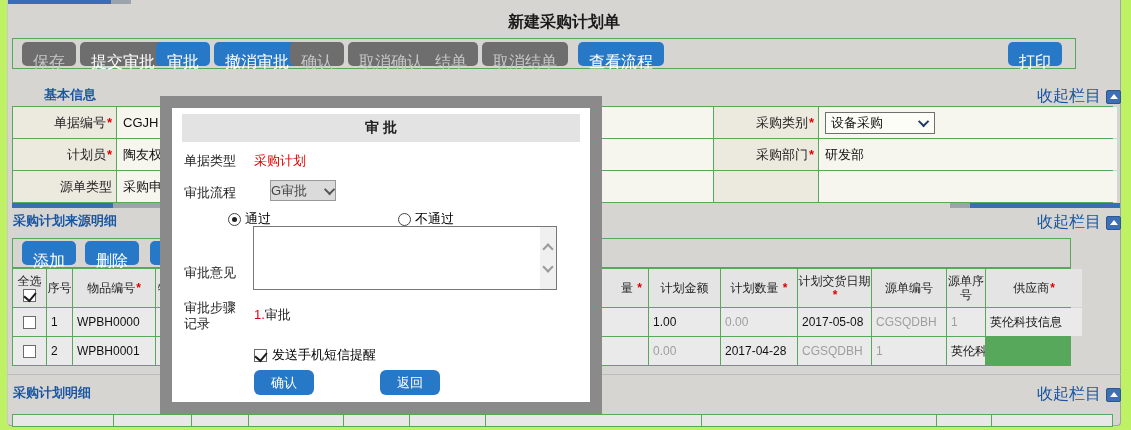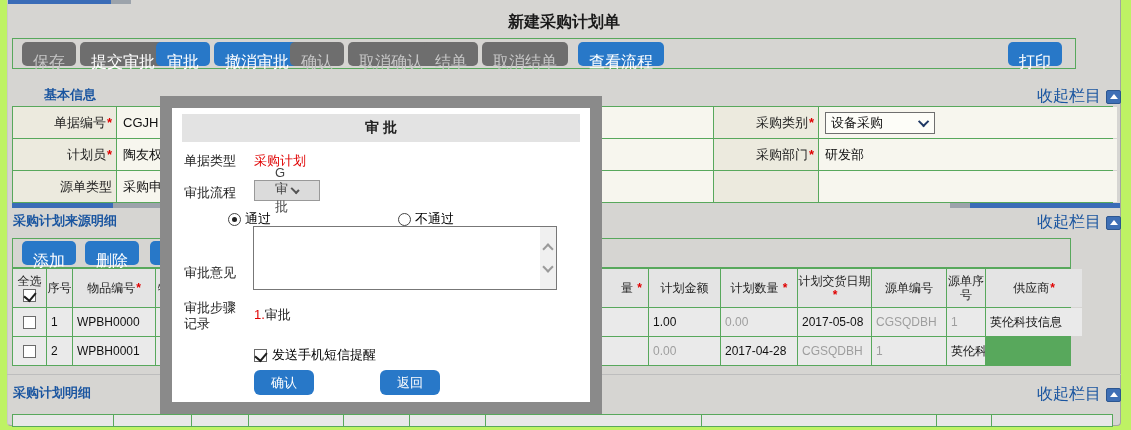--- a/index.html
+++ b/index.html
@@ -76,21 +76,21 @@
 
   
   .modal { left:160px; top:96px; width:442px; height:318px; border:12px solid #8a8a8a;
     background:#ffffff; z-index:50; }
   .modal-inner { position:relative; width:100%; height:100%; font-size:13px; }
   .modal-header { position:absolute; left:10px; right:10px; top:6px; height:28px; background:#e3e3e3;
     display:flex; align-items:center; justify-content:center; font-weight:bold; font-size:14px; color:#222; }
   .mlabel { position:absolute; left:12px; color:#222; }
   .red { color:#e00000; }
   .msel { position:absolute; display:flex; align-items:center; justify-content:space-between;
-    background:#dbdbdb; border:1px solid #999; height:21px; width:66px; padding:0 20px; color:#444; }
+    background:#dbdbdb; border:1px solid #999; height:21px; width:66px; padding:0 0; color:#444;margin-left:16px; }
   .msel .chev { border-color:#555; }
   .mta { position:absolute; left:81px; top:118px; width:304px; height:64px; border:1px solid #777;
     background:#fff; resize:none; outline:none; font-family:inherit; }
   .mta-sb { position:absolute; left:368px; top:119px; width:16px; height:62px; background:#f0f0f0;
     display:flex; flex-direction:column; align-items:center; justify-content:center; gap:10px; }
   .sb-chev { width:8px; height:8px; border-left:2px solid #9a9a9a; border-bottom:2px solid #9a9a9a; }
   .sb-up { transform:rotate(135deg); }
   .sb-dn { transform:rotate(-45deg); }
   .steps-label { width:62px; line-height:16px; }
   .mbtn { position:absolute; width:60px; height:25px; line-height:25px; text-align:center;

